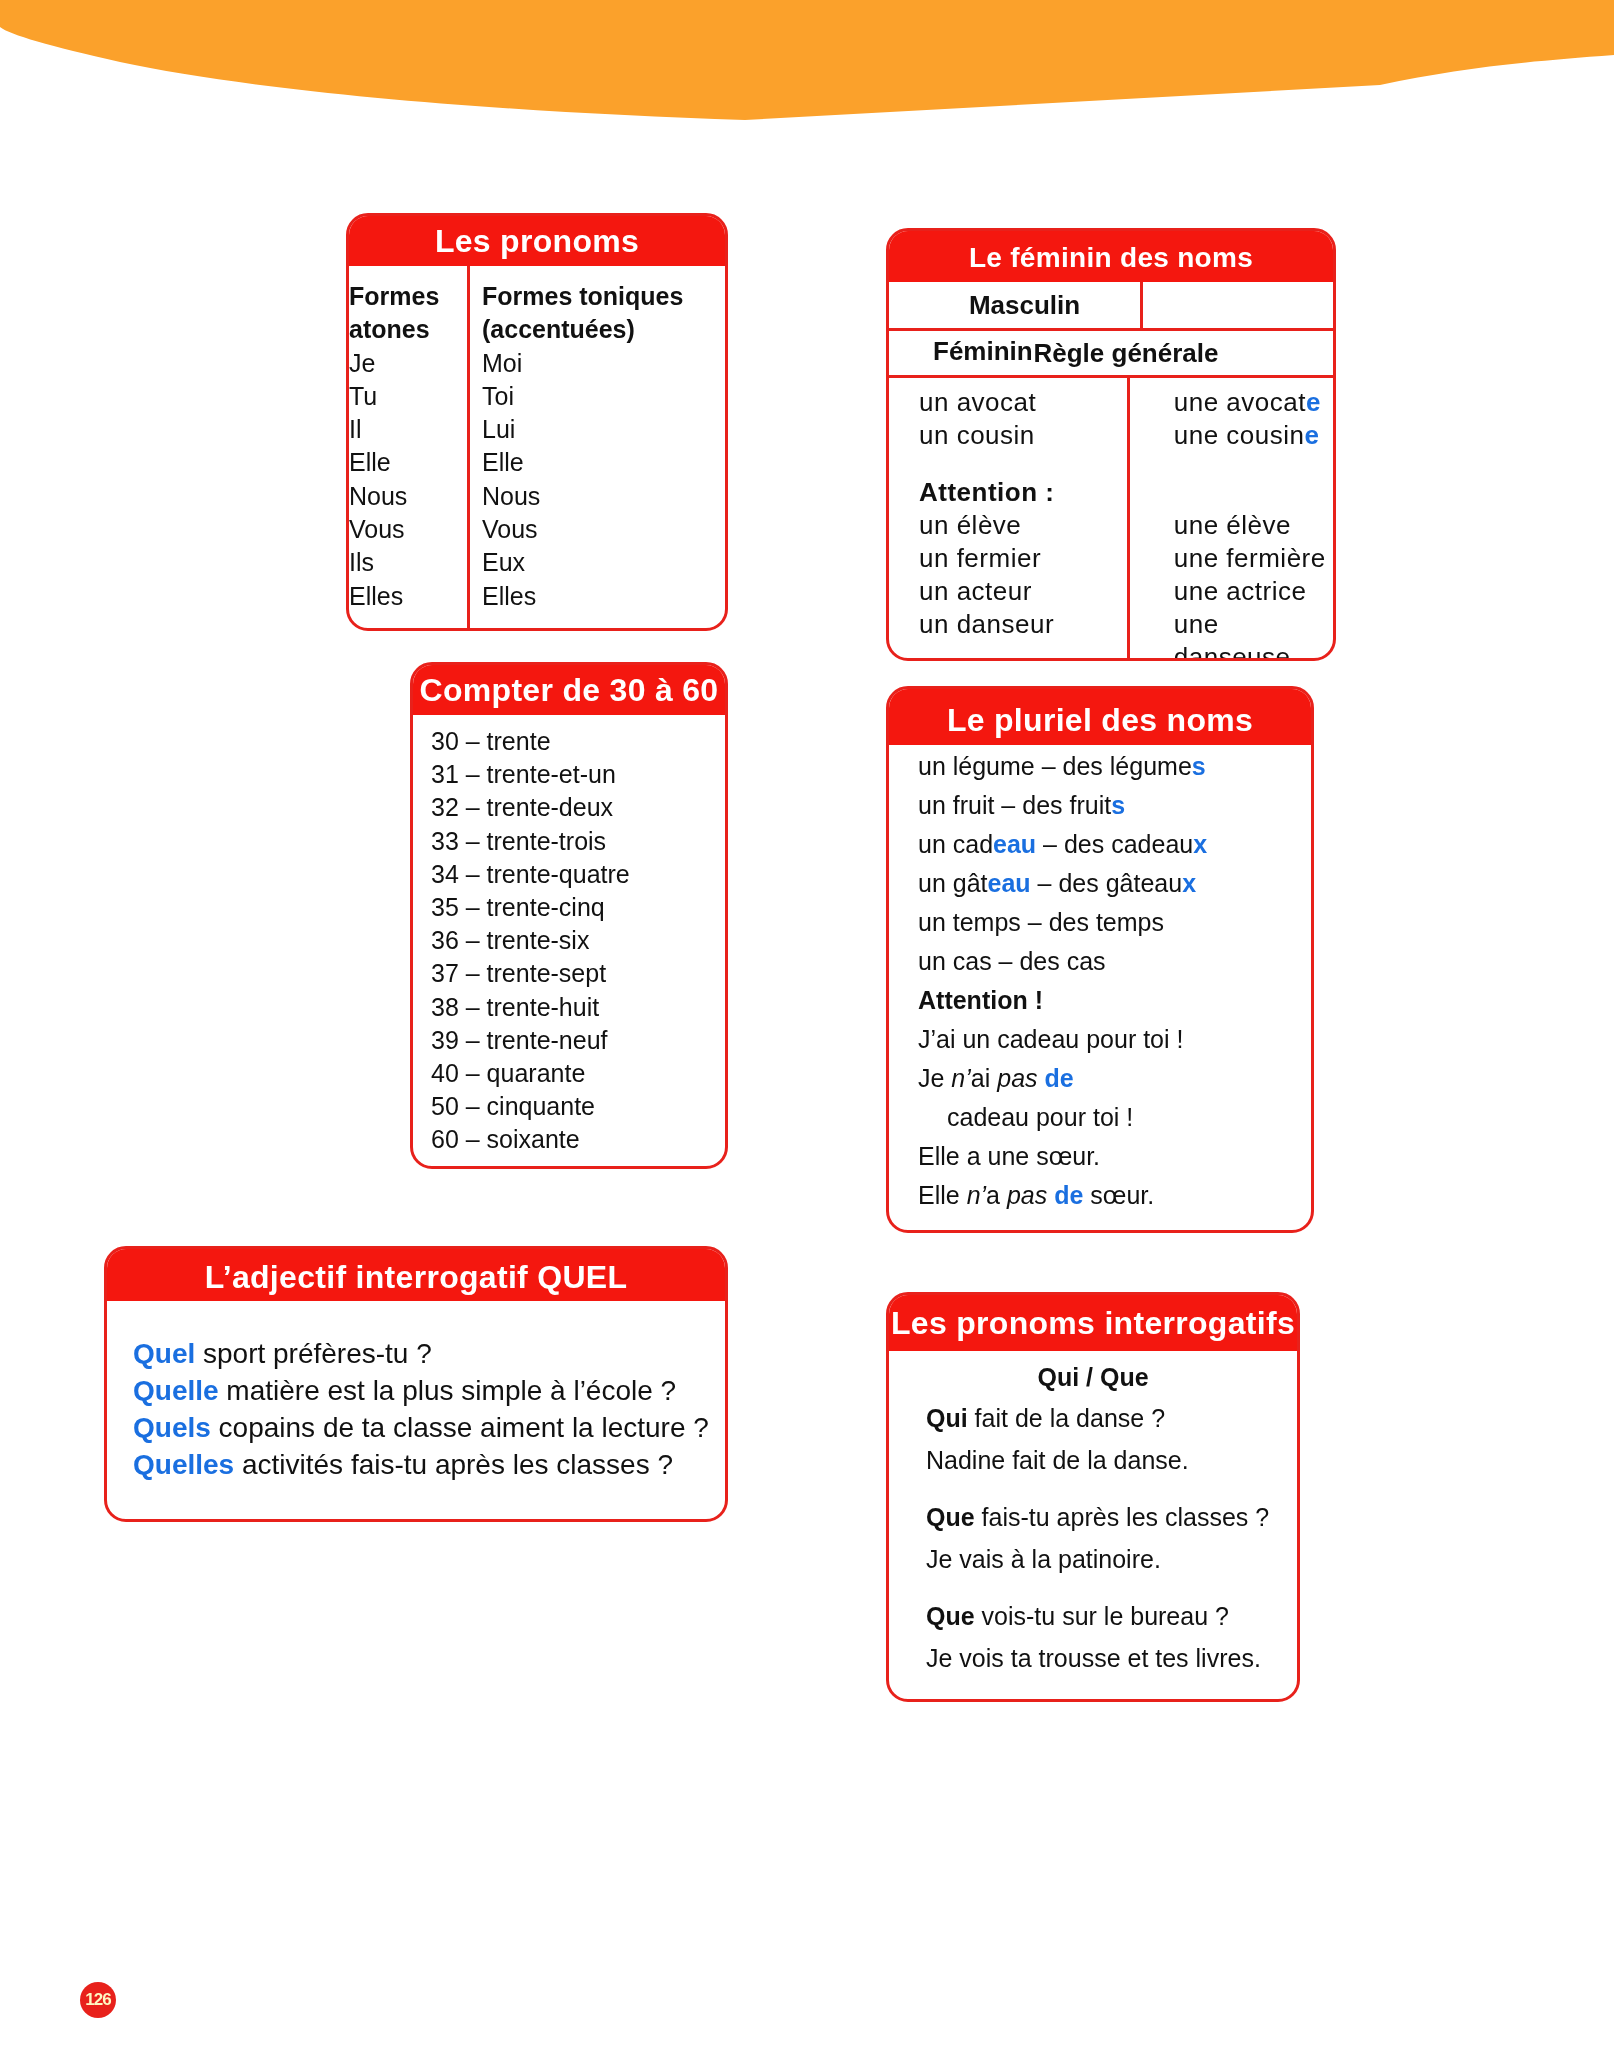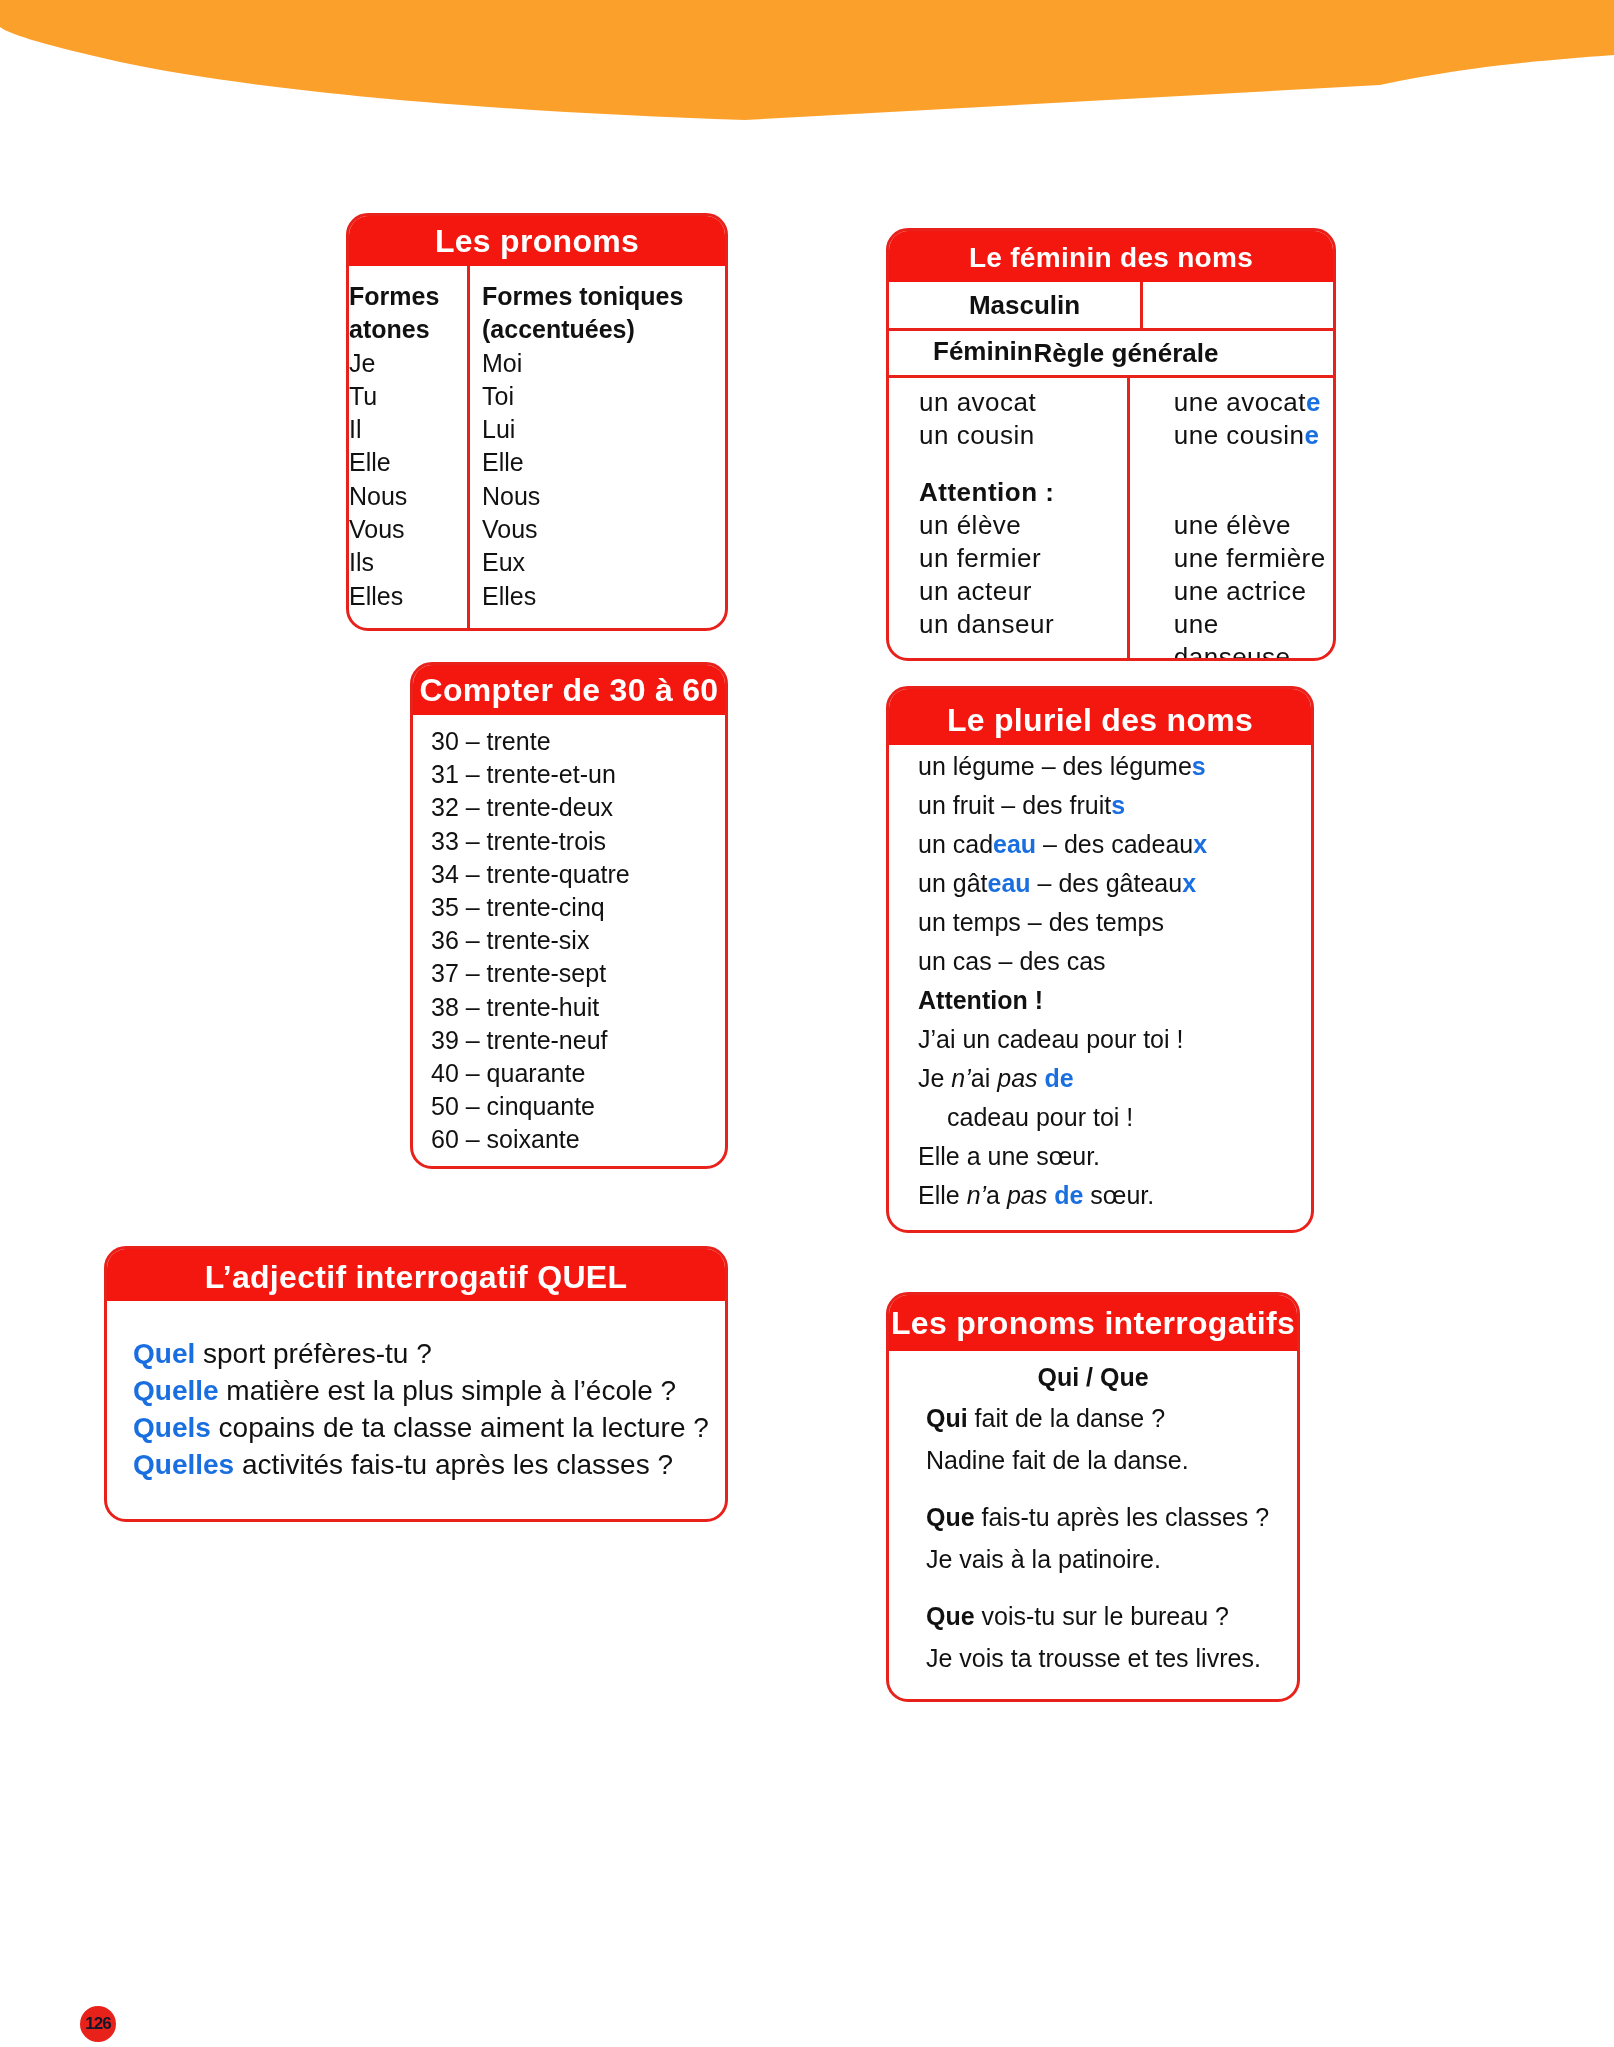--- a/index.html
+++ b/index.html
@@ -63,22 +63,22 @@
   
   #c-inter { left: 886px; top: 1272px; width: 414px; height: 410px; margin-top: 20px; }
   #c-inter .card-head { height: 56px; line-height: 56px; }
   #c-inter .body { padding: 6px 0 0 37px; font-size: 25px; }
   #c-inter .sub { text-align: center; font-weight: bold; padding-right: 37px; line-height: 40px; }
   #c-inter .q { line-height: 42px; }
   #c-inter .a { line-height: 42px; margin-bottom: 15px; }
 
   .page-num {
     position: absolute; left: 80px; top: 1982px; width: 36px; height: 36px;
-    border-radius: 50%; background: #e8211b; color: #0f172a; font-weight: bold;
-    font-size: 17px; text-align: center; line-height: 36px; letter-spacing: -1px; margin-top: 24px;
+    border-radius: 50%; background: #e8211b; color: #fef9c3; font-weight: bold;
+    font-size: 17px; text-align: center; line-height: 36px; letter-spacing: -1px;
   }
 </style>
 </head>
 <body>
 
 <svg class="banner" viewBox="0 0 1614 130" preserveAspectRatio="none">
   <path d="M0,0 L1614,0 L1614,55 C1520,62 1460,68 1380,85 L745,120 C500,112 260,92 120,62 C50,46 10,35 0,27 Z" fill="#fba12b"></path>
 </svg>
 
 <div class="card" id="c-pron">

